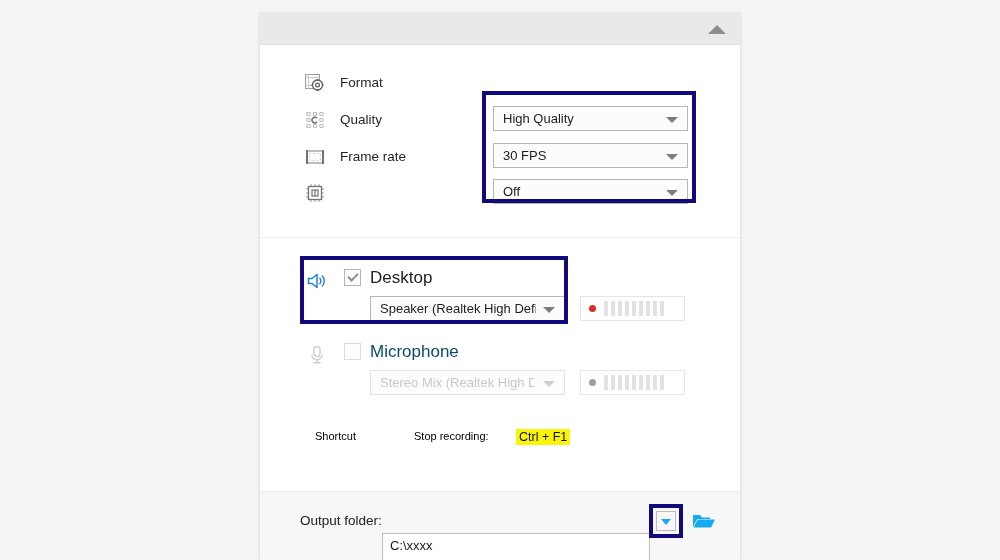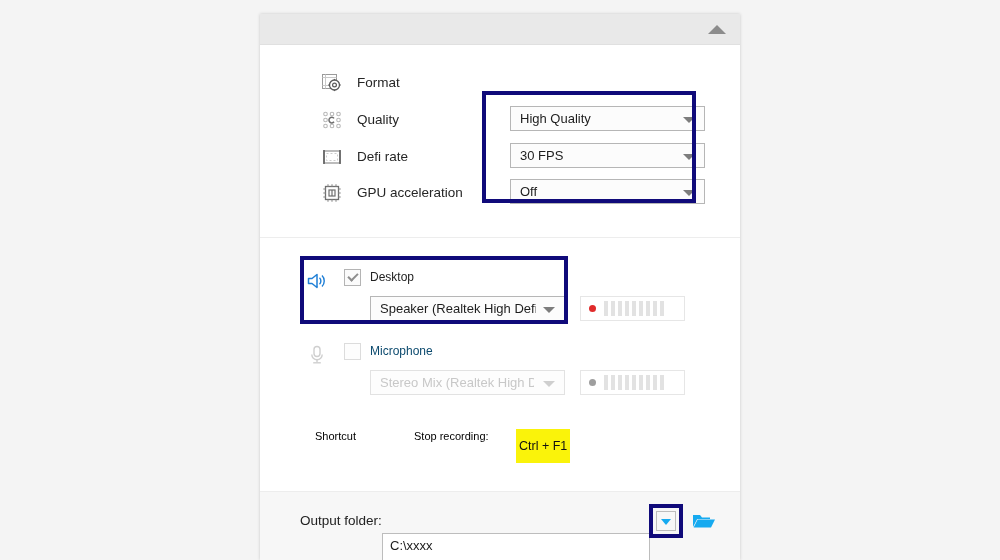--- a/index.html
+++ b/index.html
@@ -62,21 +62,21 @@
   }
   .section-output {
     position: relative;
     height: 69px;
     background: #f7f7f7;
   }
 
   
   .srow {
     position: absolute;
-    left: 17px;
+    left: 0;
     width: 100%;
     height: 36px;
   }
   .icon-cell {
     position: absolute;
     left: 42px;
     top: 0;
     width: 26px;
     height: 36px;
     display: flex;
@@ -171,21 +171,21 @@
     width: 8px;
     height: 4px;
     border-left: 2px solid #8d8d8d;
     border-bottom: 2px solid #8d8d8d;
     transform: rotate(-45deg);
   }
   .checkbox.disabled { border-color: #dcdcdc; background: #fdfdfd; }
 
   .audio-label {
     position: absolute;
-    font-size: 12px;
+    font-size: 17px;
     color: #222222;
     line-height: 17px;
     white-space: nowrap;
   }
   .audio-label.muted { color: #0c4a6e; }
 
   .audio-dd {
     position: absolute;
     width: 195px;
     height: 25px;
@@ -231,21 +231,21 @@
     position: absolute;
     font-size: 11px;
     color: #000000;
     white-space: nowrap;
   }
   .kbd-highlight {
     position: absolute;
     background: #faf30a;
     color: #111111;
     font-size: 12.5px;
-    padding: 10px 3px;
+    padding: 1px 3px;
     white-space: nowrap;
   }
 
   
   .out-label {
     position: absolute;
     left: 40px;
     top: 21px;
     font-size: 13.5px;
     color: #222222;
@@ -362,21 +362,21 @@
 
       <div class="srow" style="top:94px;">
         <div class="icon-cell">
           <svg width="22" height="22" viewBox="0 0 22 22">
             <rect x="3" y="5" width="16" height="12" fill="none" stroke="#8f8f8f" stroke-width="1.2"></rect>
             <rect x="5.5" y="7.5" width="11" height="7" fill="none" stroke="#cccccc" stroke-width="1" stroke-dasharray="2 2"></rect>
             <line x1="3" y1="4" x2="3" y2="18" stroke="#5f5f5f" stroke-width="1.6"></line>
             <line x1="19" y1="4" x2="19" y2="18" stroke="#5f5f5f" stroke-width="1.6"></line>
           </svg>
         </div>
-        <div class="srow-label">Defi rate</div>
+        <div class="srow-label">Frame rate</div>
         <div class="dropdown">
           <div class="dd-text">30 FPS</div>
           <div class="dd-arrow"></div>
         </div>
       </div>
 
       <div class="srow" style="top:130px;">
         <div class="icon-cell">
           <svg width="22" height="22" viewBox="0 0 22 22">
             <rect x="4.5" y="4.5" width="13" height="13" fill="none" stroke="#6f6f6f" stroke-width="1.3"></rect>
@@ -391,21 +391,20 @@
                 <line x1="15" y1="17.5" x2="15" y2="19.7"></line>
               <line x1="2.3" y1="7" x2="4.5" y2="7"></line>
                 <line x1="2.3" y1="11" x2="4.5" y2="11"></line>
                 <line x1="2.3" y1="15" x2="4.5" y2="15"></line>
               <line x1="17.5" y1="7" x2="19.7" y2="7"></line>
                 <line x1="17.5" y1="11" x2="19.7" y2="11"></line>
                 <line x1="17.5" y1="15" x2="19.7" y2="15"></line>
             </g>
           </svg>
         </div>
-        <div class="srow-label">GPU acceleration</div>
         <div class="dropdown">
           <div class="dd-text">Off</div>
           <div class="dd-arrow"></div>
         </div>
       </div>
 
       <div class="hl-box" id="hl-video"></div>
     </div>
 
     <div class="section-audio">

